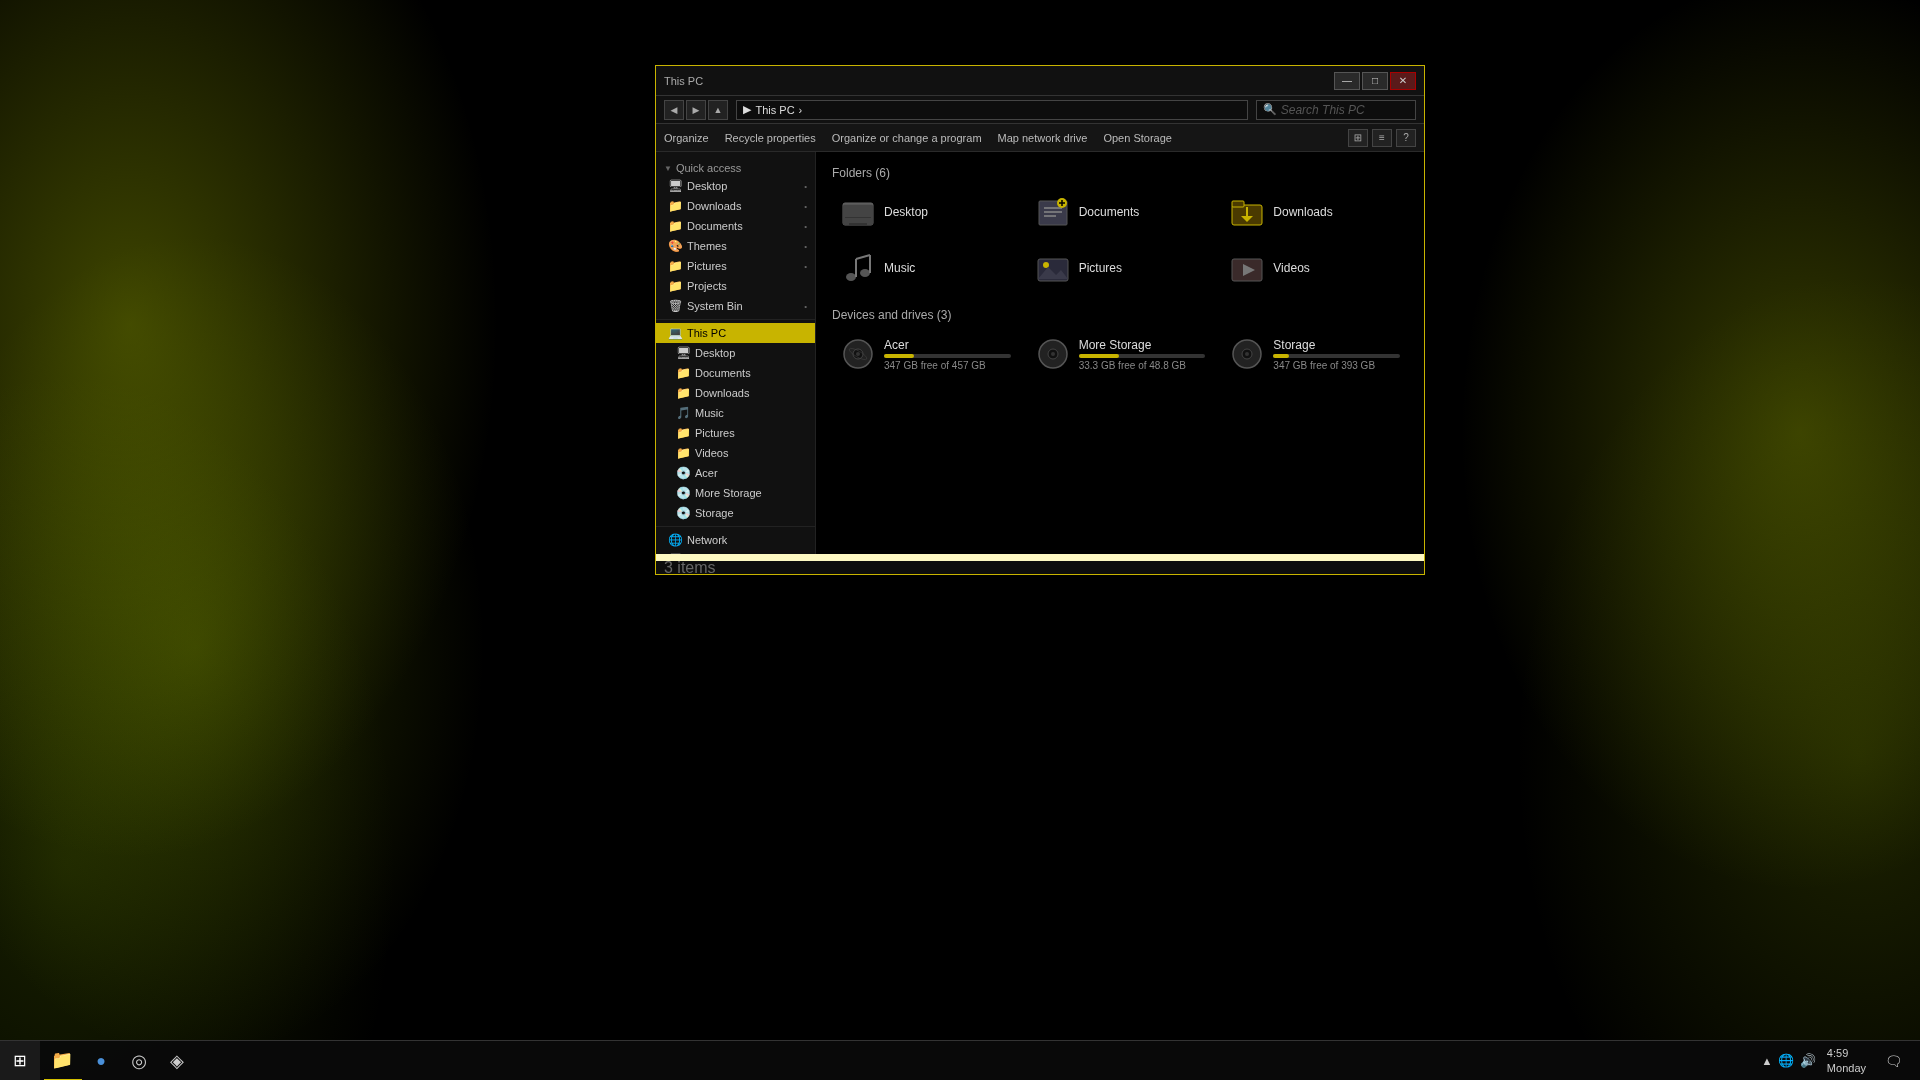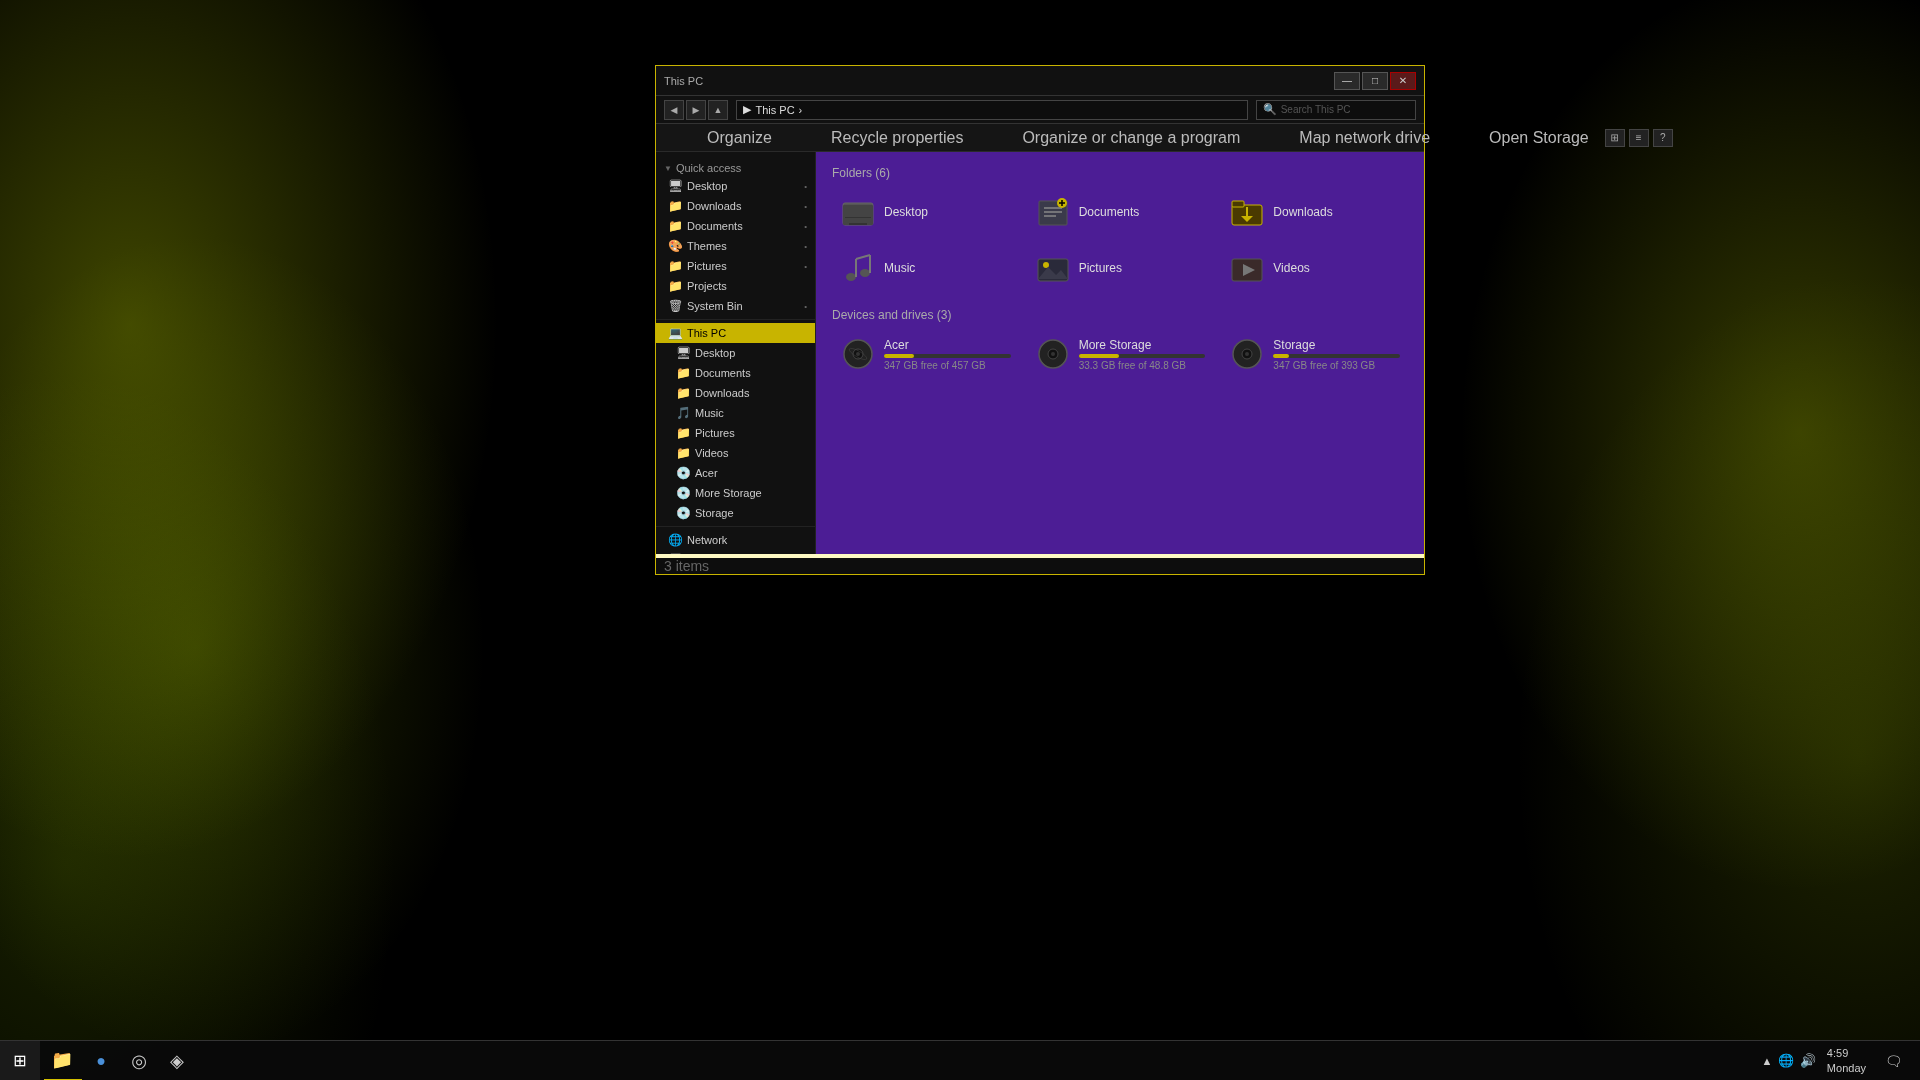--- a/index.html
+++ b/index.html
@@ -212,25 +212,24 @@
     .toolbar {
       height: 28px;
       background: #151515;
       border-bottom: 1px solid #2a2a2a;
       display: flex;
       align-items: center;
       padding: 0 8px;
       gap: 16px;
     }
     .toolbar-btn {
-      font-size: 16px;
+      font-size: 11px;
       color: #bbb;
       cursor: pointer;
       white-space: nowrap;
-      margin-left: 43px;
     }
     .toolbar-right {
       margin-left: auto;
       display: flex;
       gap: 4px;
       align-items: center;
     }
     .view-btn {
       width: 20px;
       height: 18px;
@@ -299,21 +298,21 @@
     }
     .sidebar-divider {
       height: 1px;
       background: #222;
       margin: 3px 0;
     }
 
     
     .main-panel {
       flex: 1;
-      background: #4c1d95;
+      background: #000000;
       overflow-y: auto;
       padding: 10px 16px;
     }
     .section-header {
       font-size: 12px;
       color: #aaa;
       margin-bottom: 8px;
       margin-top: 4px;
     }
     .folders-grid {
@@ -385,25 +384,25 @@
     }
     .drive-free {
       font-size: 10px;
       color: #888;
     }
 
     
     .status-bar {
       height: 20px;
       background: #0d0d0d;
-      border-top: 4px solid #fef9c3;
+      border-top: 7px solid #fef9c3;
       display: flex;
       align-items: center;
       padding: 0 8px;
-      font-size: 14px;
+      font-size: 16px;
       color: #666;
     }
 
     
     .sidebar::-webkit-scrollbar, .main-panel::-webkit-scrollbar {
       width: 6px;
     }
     .sidebar::-webkit-scrollbar-track, .main-panel::-webkit-scrollbar-track {
       background: #111;
     }
@@ -438,21 +437,21 @@
       <div class="addr-btn">▶</div>
       <div class="addr-btn">▲</div>
     </div>
     <div class="address-path">
       <span>▶</span>
       <span>This PC</span>
       <span>›</span>
     </div>
     <div class="search-box">
       <span>🔍</span>
-      <span style="font-size:10px;color:#555;">Search This PC</span>
+      <span style="font-size:12px;color:#555;font-style:italic;">Search This PC</span>
     </div>
   </div>
 
   <div class="toolbar">
     <span class="toolbar-btn">Organize</span>
     <span class="toolbar-btn">Recycle properties</span>
     <span class="toolbar-btn">Organize or change a program</span>
     <span class="toolbar-btn">Map network drive</span>
     <span class="toolbar-btn">Open Storage</span>
     <div class="toolbar-right">

